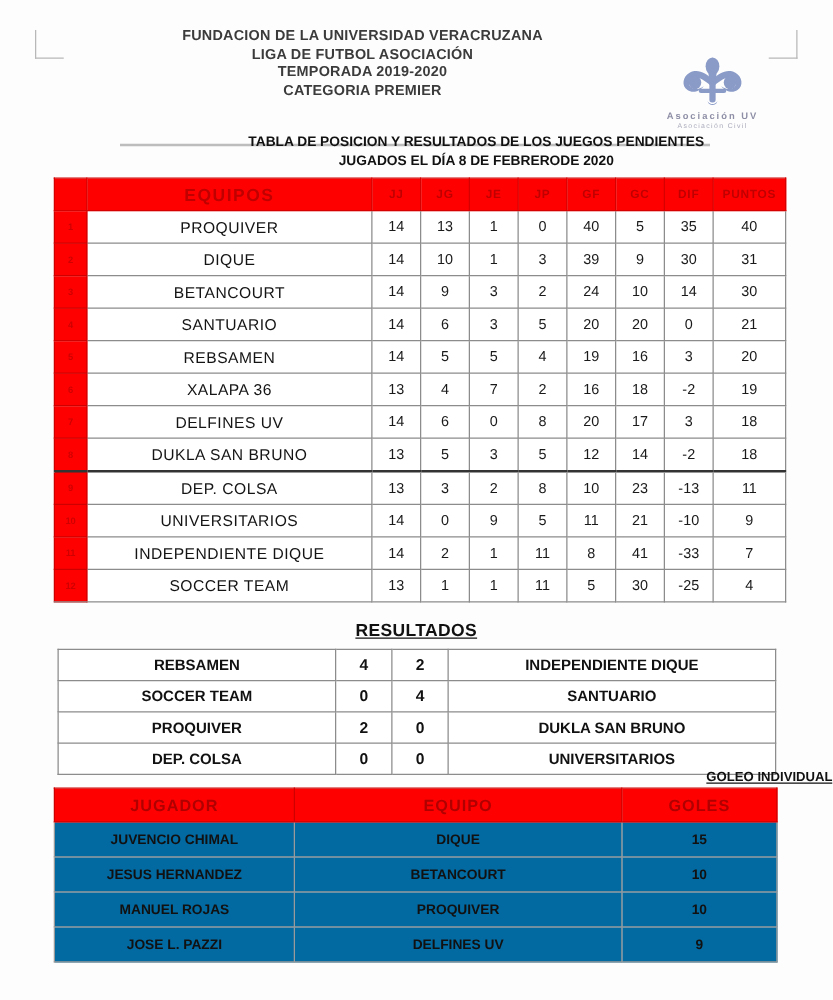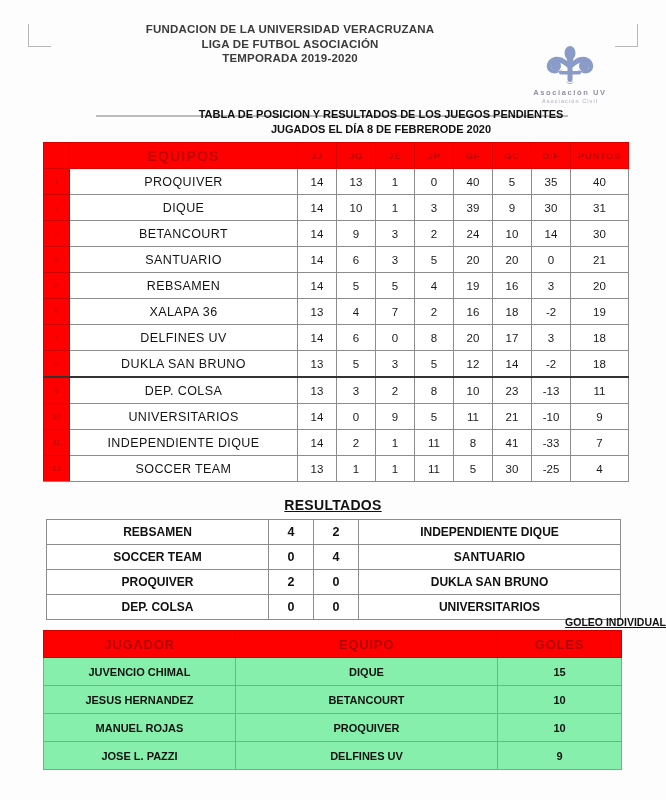--- a/index.html
+++ b/index.html
@@ -143,39 +143,40 @@
     border-collapse:collapse;table-layout:fixed;
   }
   .goleo th{
     background:#FF0000;color:#b00000;
     font-size:13px;font-weight:bold;letter-spacing:0.8px;
     height:24px;border:1px solid #cf0000;
   }
   .goleo td{
     border:1px solid #9a9a9a;height:25px;
     font-size:11px;font-weight:bold;text-align:center;vertical-align:middle;
-    background:#86efac;color:#111;
+    background:#0369a1;color:#111;
   }
   .gcol-player{width:192px;}
   .gcol-team{width:262px;}
   .gcol-goals{width:124px;}
 </style>
 </head>
 <body>
 
 <div class="page">
 
   <div class="cropmark tl"></div>
   <div class="cropmark tr"></div>
 
   <div class="header">
     <div class="org-titles">
       <div>FUNDACION DE LA UNIVERSIDAD VERACRUZANA</div>
       <div>LIGA DE FUTBOL ASOCIACIÓN</div>
       <div>TEMPORADA 2019-2020</div>
+      <div>CATEGORIA PREMIER</div>
     </div>
     <div class="logo-wrap">
       <svg class="logo-mark" width="56" height="44" viewBox="0 0 56 44">
         <g fill="#8a9bc8">
           <path d="M28 2 c3 5 4 10 3 15 c-1 4 -3 6 -3 6 s-2 -2 -3 -6 c-1 -5 0 -10 3 -15 z"></path>
           <ellipse cx="28" cy="9" rx="5.5" ry="7"></ellipse>
           <path d="M28 20 c-5 -6 -12 -9 -18 -6 c-6 3 -7 11 -2 14 c4 3 10 1 13 -3 c-4 3 -9 3 -11 0 c-2 -3 0 -7 4 -7 c5 0 10 4 14 8 z"></path>
           <path d="M28 20 c5 -6 12 -9 18 -6 c6 3 7 11 2 14 c-4 3 -10 1 -13 -3 c4 3 9 3 11 0 c2 -3 0 -7 -4 -7 c-5 0 -10 4 -14 8 z"></path>
           <ellipse cx="14" cy="22" rx="5" ry="5.5"></ellipse>
           <ellipse cx="42" cy="22" rx="5" ry="5.5"></ellipse>

